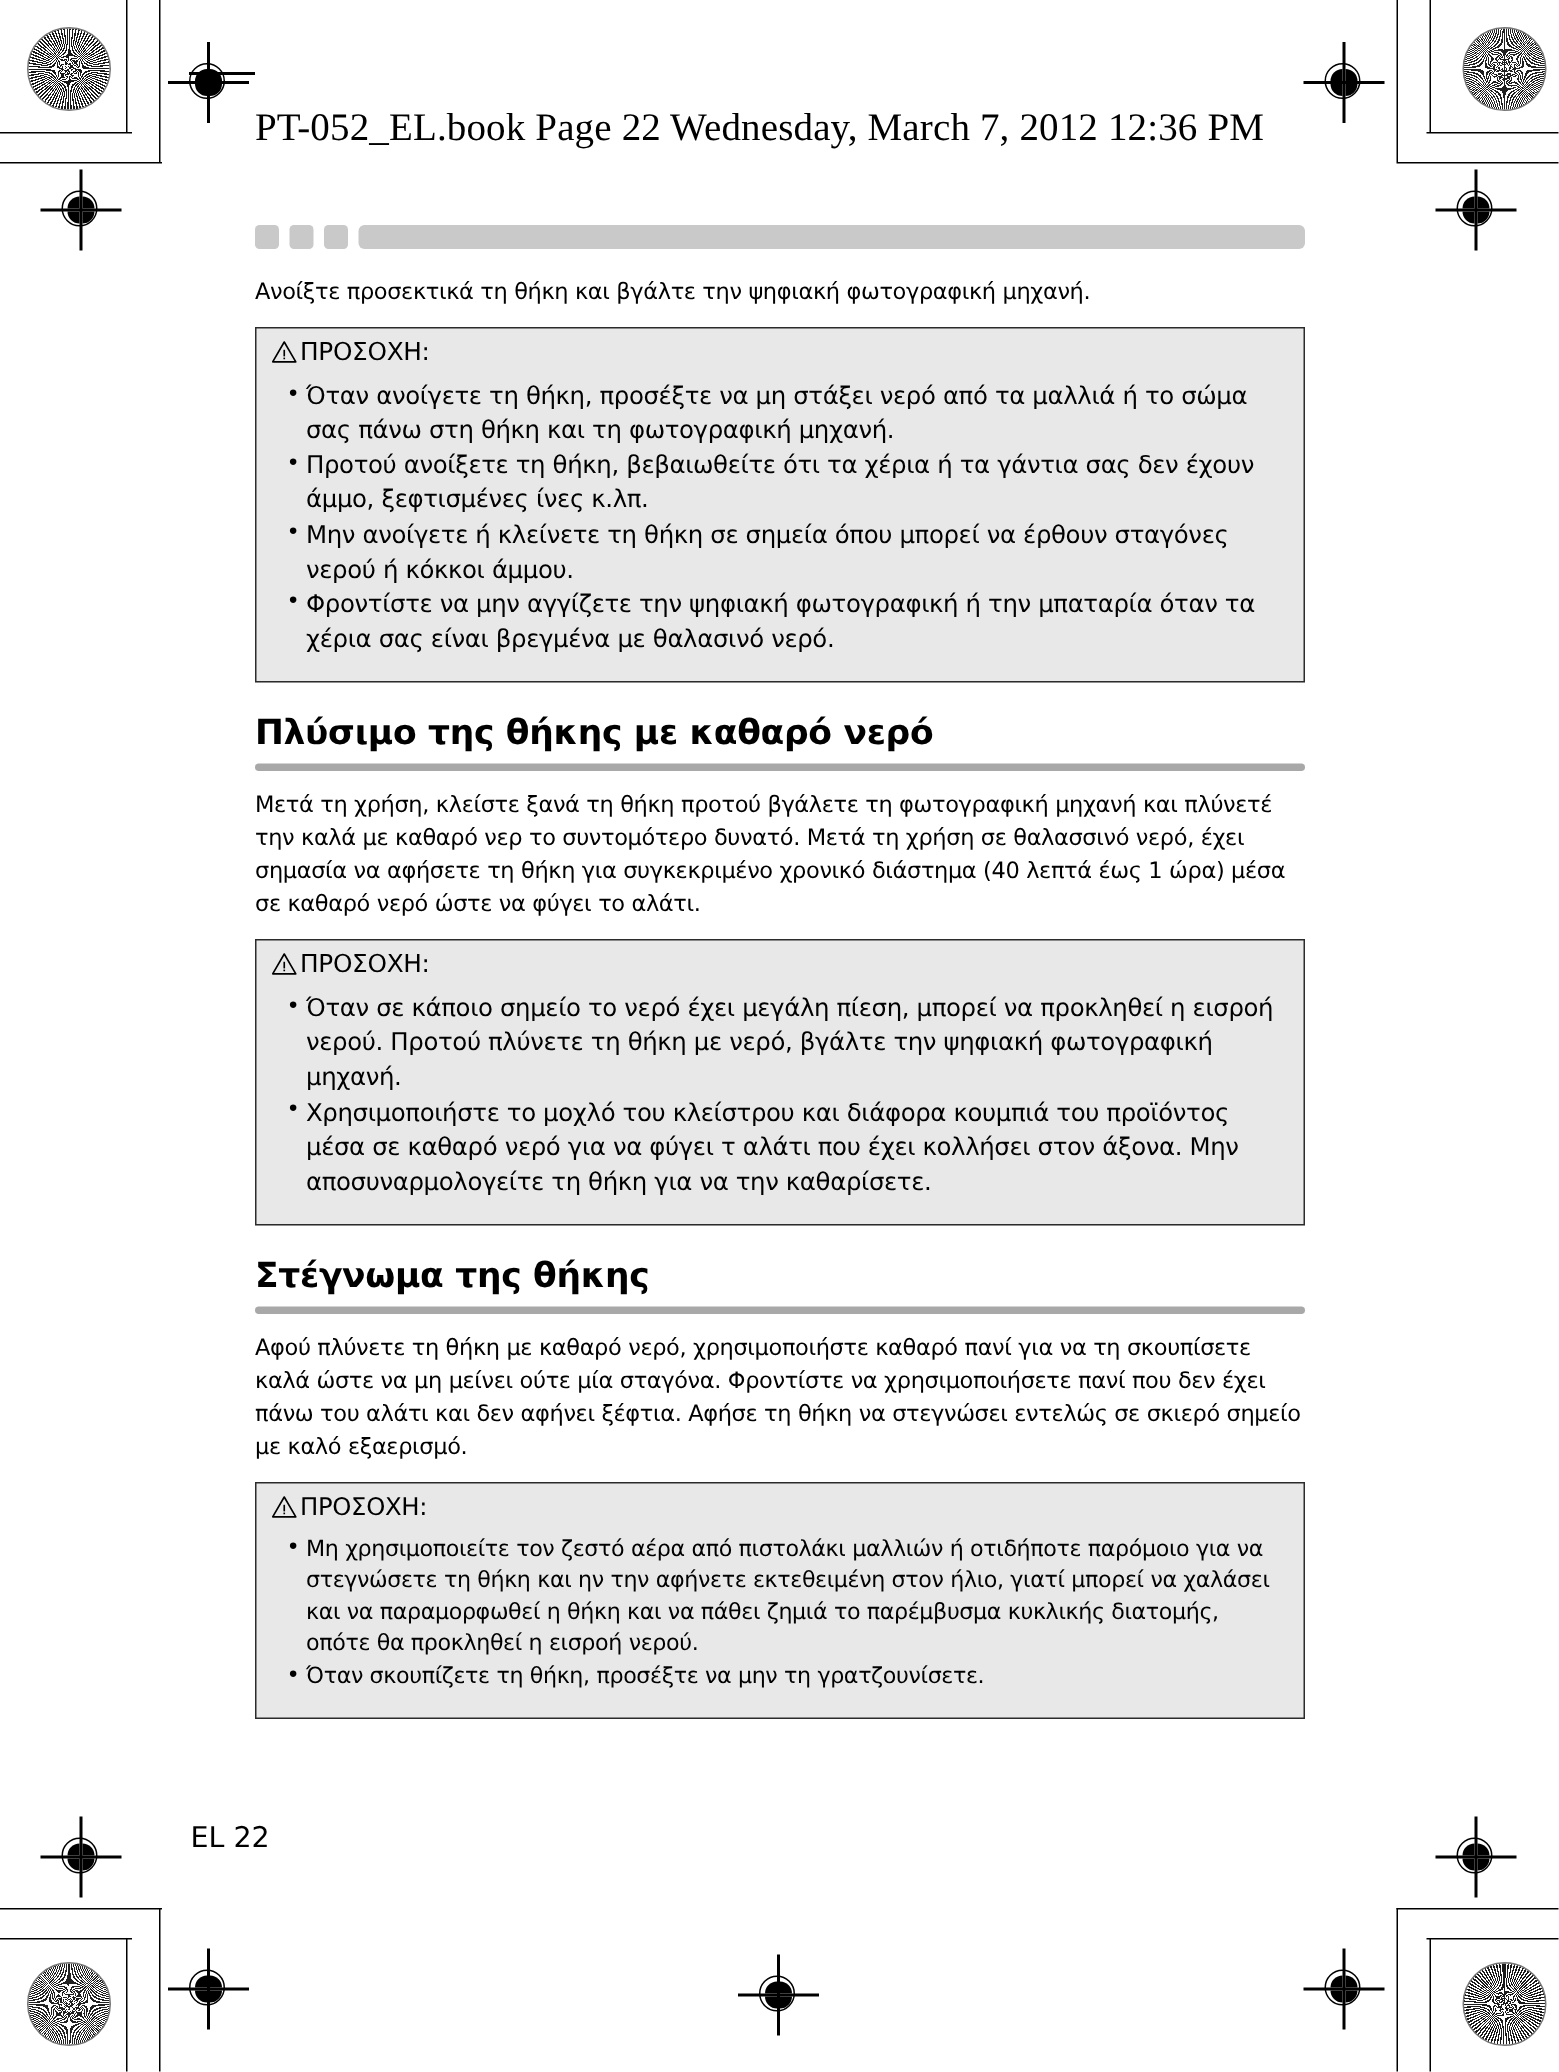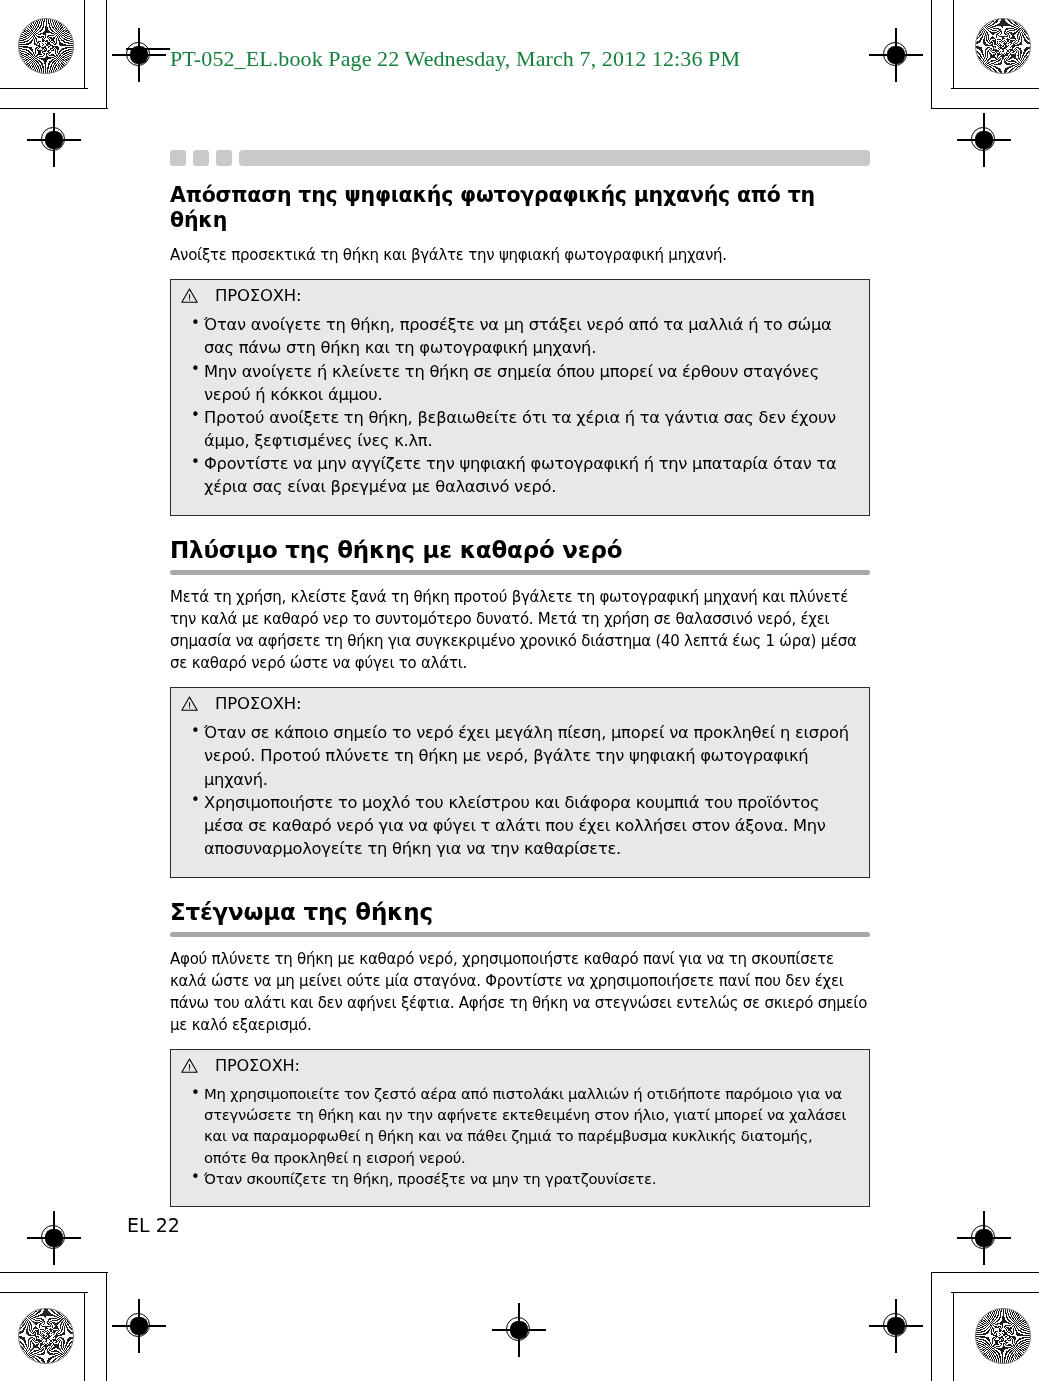--- a/index.html
+++ b/index.html
@@ -73,26 +73,26 @@
 
   .cropline {
     position: absolute;
     background: #000;
   }
 
   
   .page-header {
     position: absolute;
     left: 170px;
-    top: 46px;
+    top: 70px;
     font-family: "Liberation Serif", serif;
-    font-size: 22px;
+    font-size: 26px;
     letter-spacing: 0.1px;
     white-space: nowrap;
-    color: #15803d;
+    color: #000000;
   }
   .header-rule {
     position: absolute;
     left: 126px;
     top: 48px;
     width: 44px;
     height: 1.5px;
     background: #000;
   }
 
@@ -163,21 +163,21 @@
     padding: 6px 10px 9px 10px;
     margin: 0 0 20px 0;
     box-sizing: border-box;
   }
   .caution-head {
     font-family: "DejaVu Sans", sans-serif;
     font-size: 16.5px;
     margin-bottom: 2px;
     display: flex;
     align-items: center;
-    gap: 17px;
+    gap: 2px;
     letter-spacing: -0.2px;
   }
   .warn-tri {
     display: inline-block;
     width: 17px;
     height: 15px;
     position: relative;
     flex: none;
   }
   .warn-tri svg { display: block; }
@@ -341,38 +341,37 @@
 
 <div class="content">
 
   <div class="deco-bar">
     <div class="deco-sq"></div>
     <div class="deco-sq"></div>
     <div class="deco-sq"></div>
     <div class="deco-long"></div>
   </div>
 
-  <h1 class="chapter-title">Απόσπαση της ψηφιακής φωτογραφικής μηχανής από τη θήκη</h1>
   <p class="body-text">Ανοίξτε προσεκτικά τη θήκη και βγάλτε την ψηφιακή φωτογραφική μηχανή.</p>
 
   <div class="caution-box">
     <div class="caution-head">
       <span class="warn-tri">
         <svg width="17" height="15" viewBox="0 0 17 15">
           <path d="M8.5 1 L16.2 14.2 L0.8 14.2 Z" fill="none" stroke="#000" stroke-width="1.1" stroke-linejoin="round"></path>
           <rect x="7.95" y="6.2" width="1.1" height="4.4" fill="#000"></rect>
           <rect x="7.95" y="11.4" width="1.1" height="1.1" fill="#000"></rect>
         </svg>
       </span>
       <span>ΠΡΟΣΟΧΗ:</span>
     </div>
     <ul class="caution-list">
       <li>Όταν ανοίγετε τη θήκη, προσέξτε να μη στάξει νερό από τα μαλλιά ή το σώμα σας πάνω στη θήκη και τη φωτογραφική μηχανή.</li>
+      <li>Προτού ανοίξετε τη θήκη, βεβαιωθείτε ότι τα χέρια ή τα γάντια σας δεν έχουν άμμο, ξεφτισμένες ίνες κ.λπ.</li>
       <li>Μην ανοίγετε ή κλείνετε τη θήκη σε σημεία όπου μπορεί να έρθουν σταγόνες νερού ή κόκκοι άμμου.</li>
-      <li>Προτού ανοίξετε τη θήκη, βεβαιωθείτε ότι τα χέρια ή τα γάντια σας δεν έχουν άμμο, ξεφτισμένες ίνες κ.λπ.</li>
       <li>Φροντίστε να μην αγγίζετε την ψηφιακή φωτογραφική ή την μπαταρία όταν τα χέρια σας είναι βρεγμένα με θαλασινό νερό.</li>
     </ul>
   </div>
 
   <h2 class="section-title">Πλύσιμο της θήκης με καθαρό νερό</h2>
   <div class="section-rule"></div>
   <p class="body-text">Μετά τη χρήση, κλείστε ξανά τη θήκη προτού βγάλετε τη φωτογραφική μηχανή και πλύνετέ την καλά με καθαρό νερ το συντομότερο δυνατό. Μετά τη χρήση σε θαλασσινό νερό, έχει σημασία να αφήσετε τη θήκη για συγκεκριμένο χρονικό διάστημα (40 λεπτά έως 1 ώρα) μέσα σε καθαρό νερό ώστε να φύγει το αλάτι.</p>
 
   <div class="caution-box">
     <div class="caution-head">

